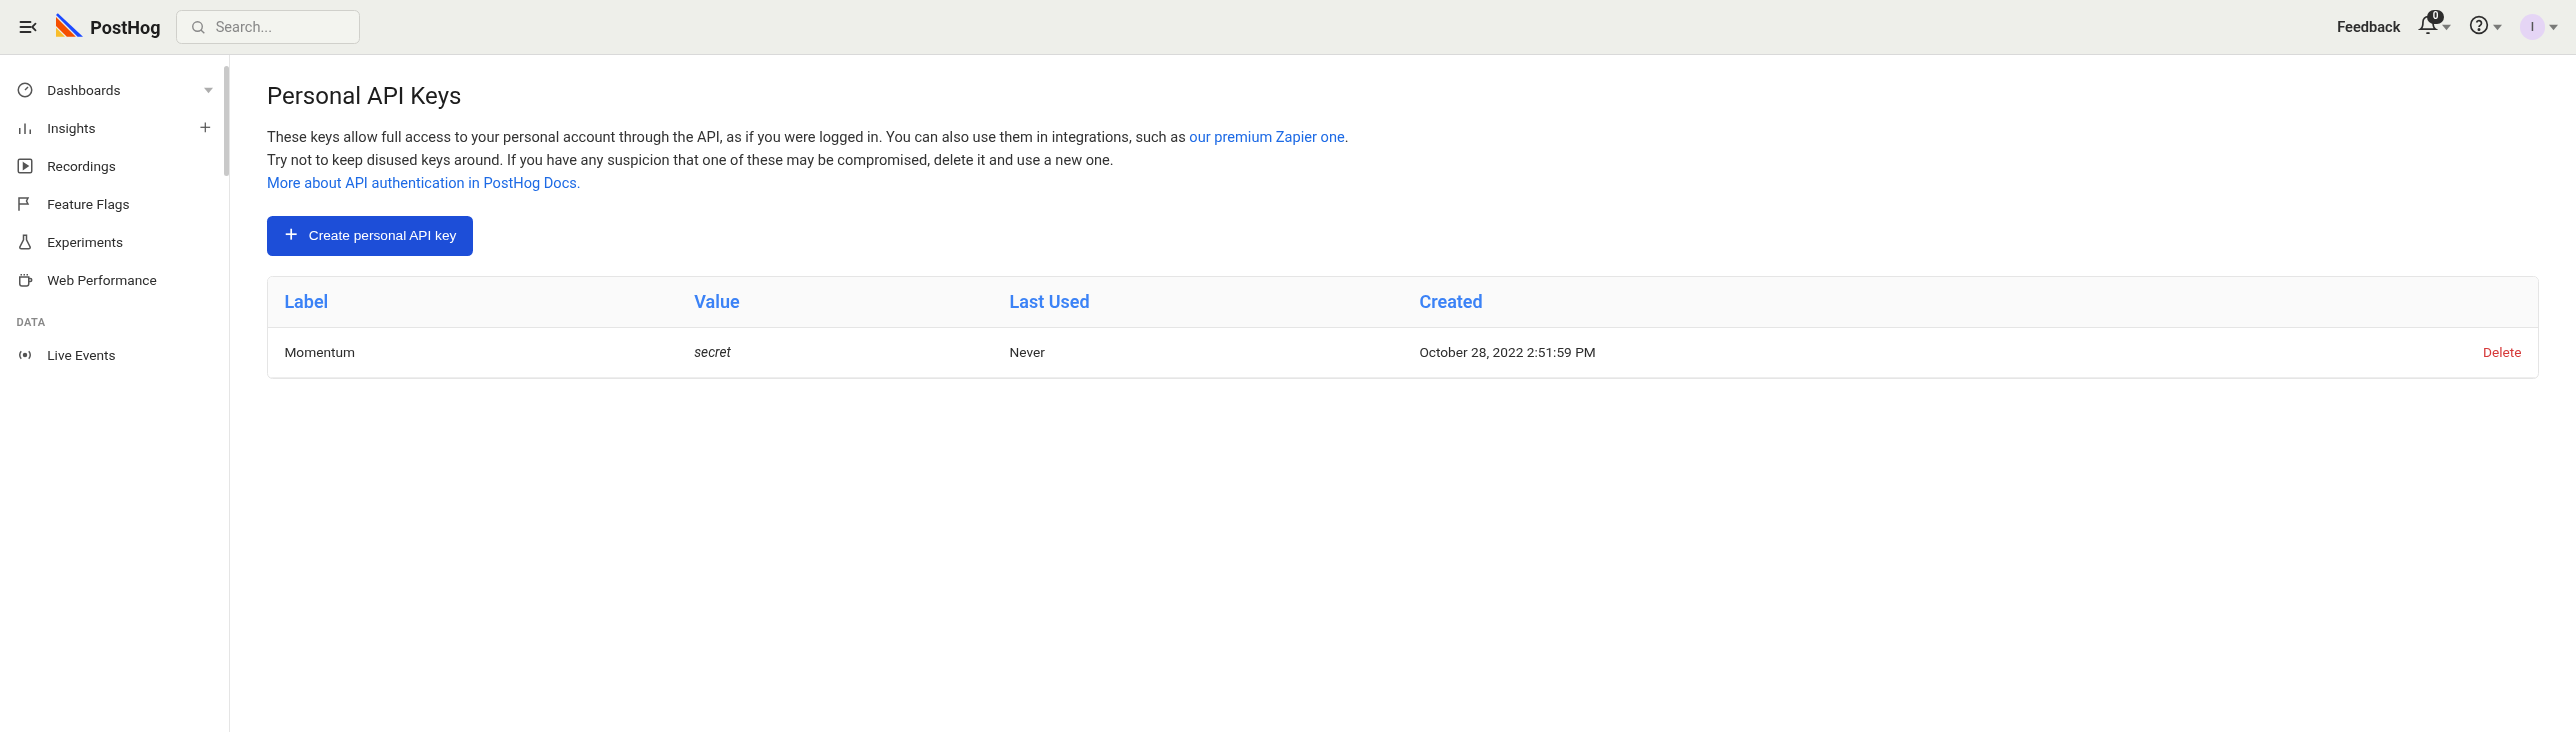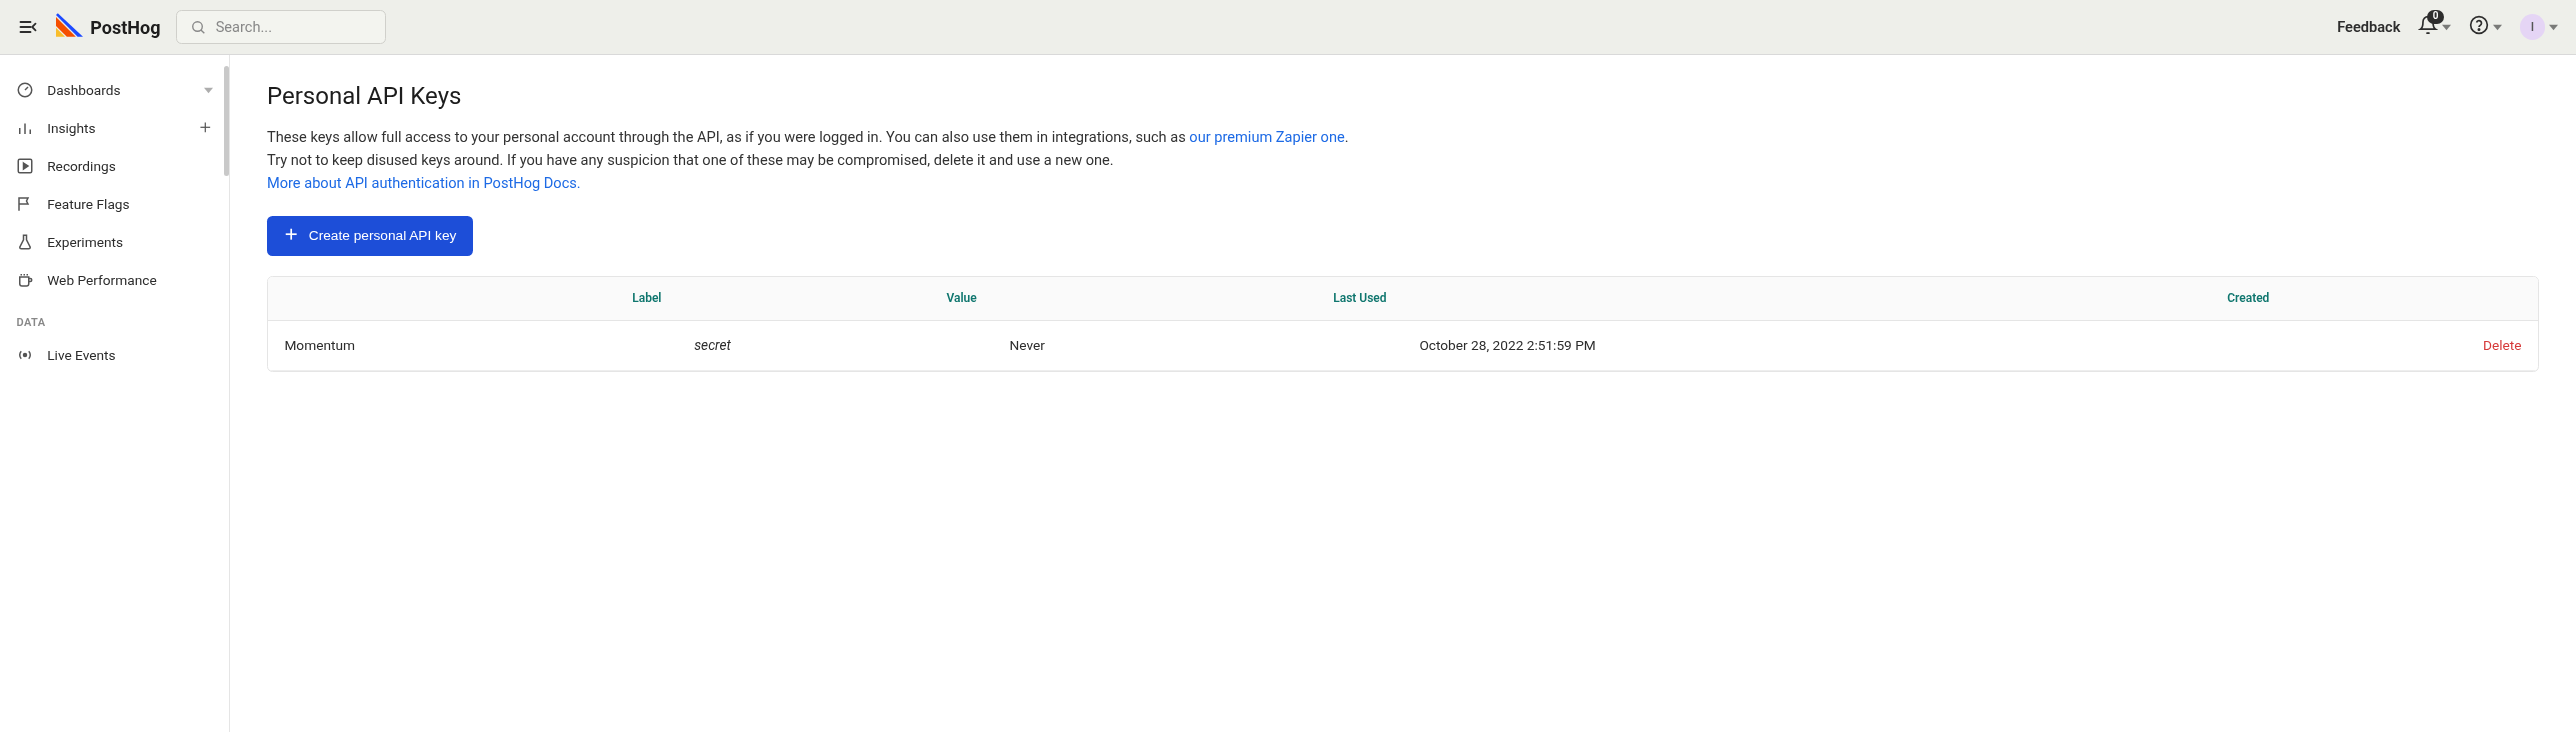--- a/index.html
+++ b/index.html
@@ -29,21 +29,21 @@
 }
 .logo-svg { margin-right: 7.3px; }
 .logo-text { font-weight: 700; font-size: 18px; color: #1d1d1d; }
 .search-box {
   display: flex;
   align-items: center;
   background: #f3f4ef;
   border: 0.9px solid #d0d0cb;
   border-radius: 5.5px;
   padding: 7.3px 12.8px;
-  width: 210px;
+  width: 184px;
   color: #888;
 }
 .search-box svg { margin-right: 9px; }
 .top-right {
   margin-left: auto;
   display: flex;
   align-items: center;
   gap: 18px;
 }
 .feedback-link {
@@ -151,24 +151,23 @@
   overflow: hidden;
 }
 .thead {
   display: grid;
   grid-template-columns: 1.3fr 1fr 1.3fr 2.8fr 0.8fr;
   background: #fafafa;
   border-bottom: 0.9px solid #e5e5e5;
 }
 .th {
   padding: 14.6px 16.4px;
-  font-size: 12px;
+  font-size: 18px;
   font-weight: 600;
-  color: #0f766e;
-  text-align: right;
+  color: #3b82f6;
 }
 .trow {
   display: grid;
   grid-template-columns: 1.3fr 1fr 1.3fr 2.8fr 0.8fr;
   border-bottom: 0.9px solid #eee;
 }
 .td {
   padding: 16.4px 16.4px;
   font-size: 13.7px;
   color: #2d2d2d;

